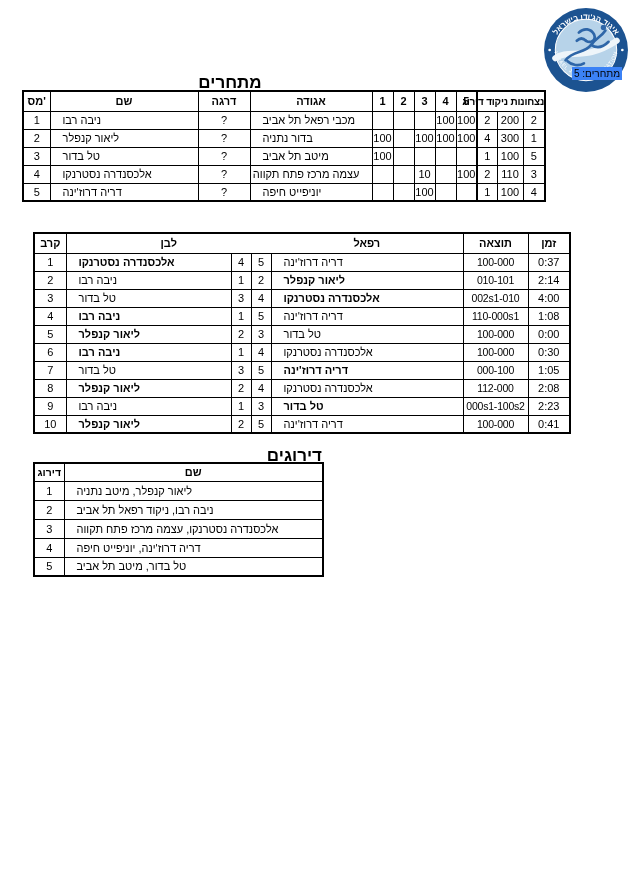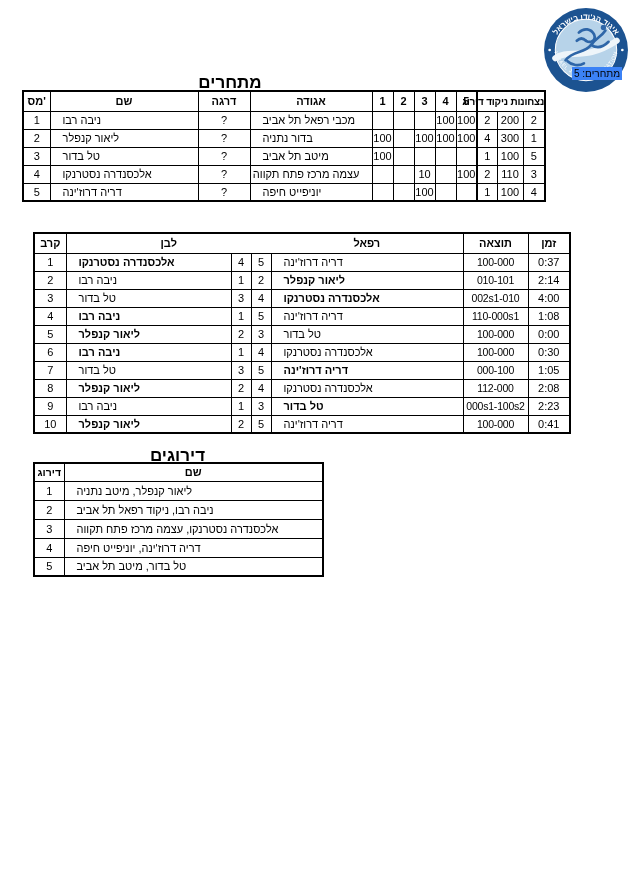--- a/index.html
+++ b/index.html
@@ -16,21 +16,21 @@
   }
   .title .t-date{margin:0 16px;}
   .title .t-cat{margin-right:14px;}
   .competitors-count{
     position:absolute;left:572px;top:67px;z-index:6;background:#3b82f6;
     direction:rtl;font-size:10px;padding:0 2px;line-height:13px;
   }
   .section-label{position:absolute;text-align:center;font-weight:bold;font-size:17px;direction:rtl;z-index:2;}
   .lbl-competitors{left:190px;top:73px;width:80px;}
   .lbl-fights{left:33px;top:214px;width:536px;}
-  .lbl-rankings{left:33px;top:446px;width:289px;}
+  .lbl-rankings{left:33px;top:446px;width:289px;text-align:right;}
   
   table{border-collapse:collapse;table-layout:fixed;background:#ffffff;position:absolute;z-index:3;}
   th,td{border:1px solid #000;padding:0;font-size:11px;text-align:center;vertical-align:middle;overflow:hidden;}
   th{font-weight:bold;}
   table{border:2px solid #000;}
   .t-competitors{left:22px;top:90px;width:522px;}
   .t-fights{left:33px;top:232px;width:536px;}
   .t-rankings{left:33px;top:462px;width:289px;}
   .t-competitors tr,.t-fights tr{height:18px;}
   .t-competitors tr.hdr,.t-fights tr.hdr{height:20px;}

